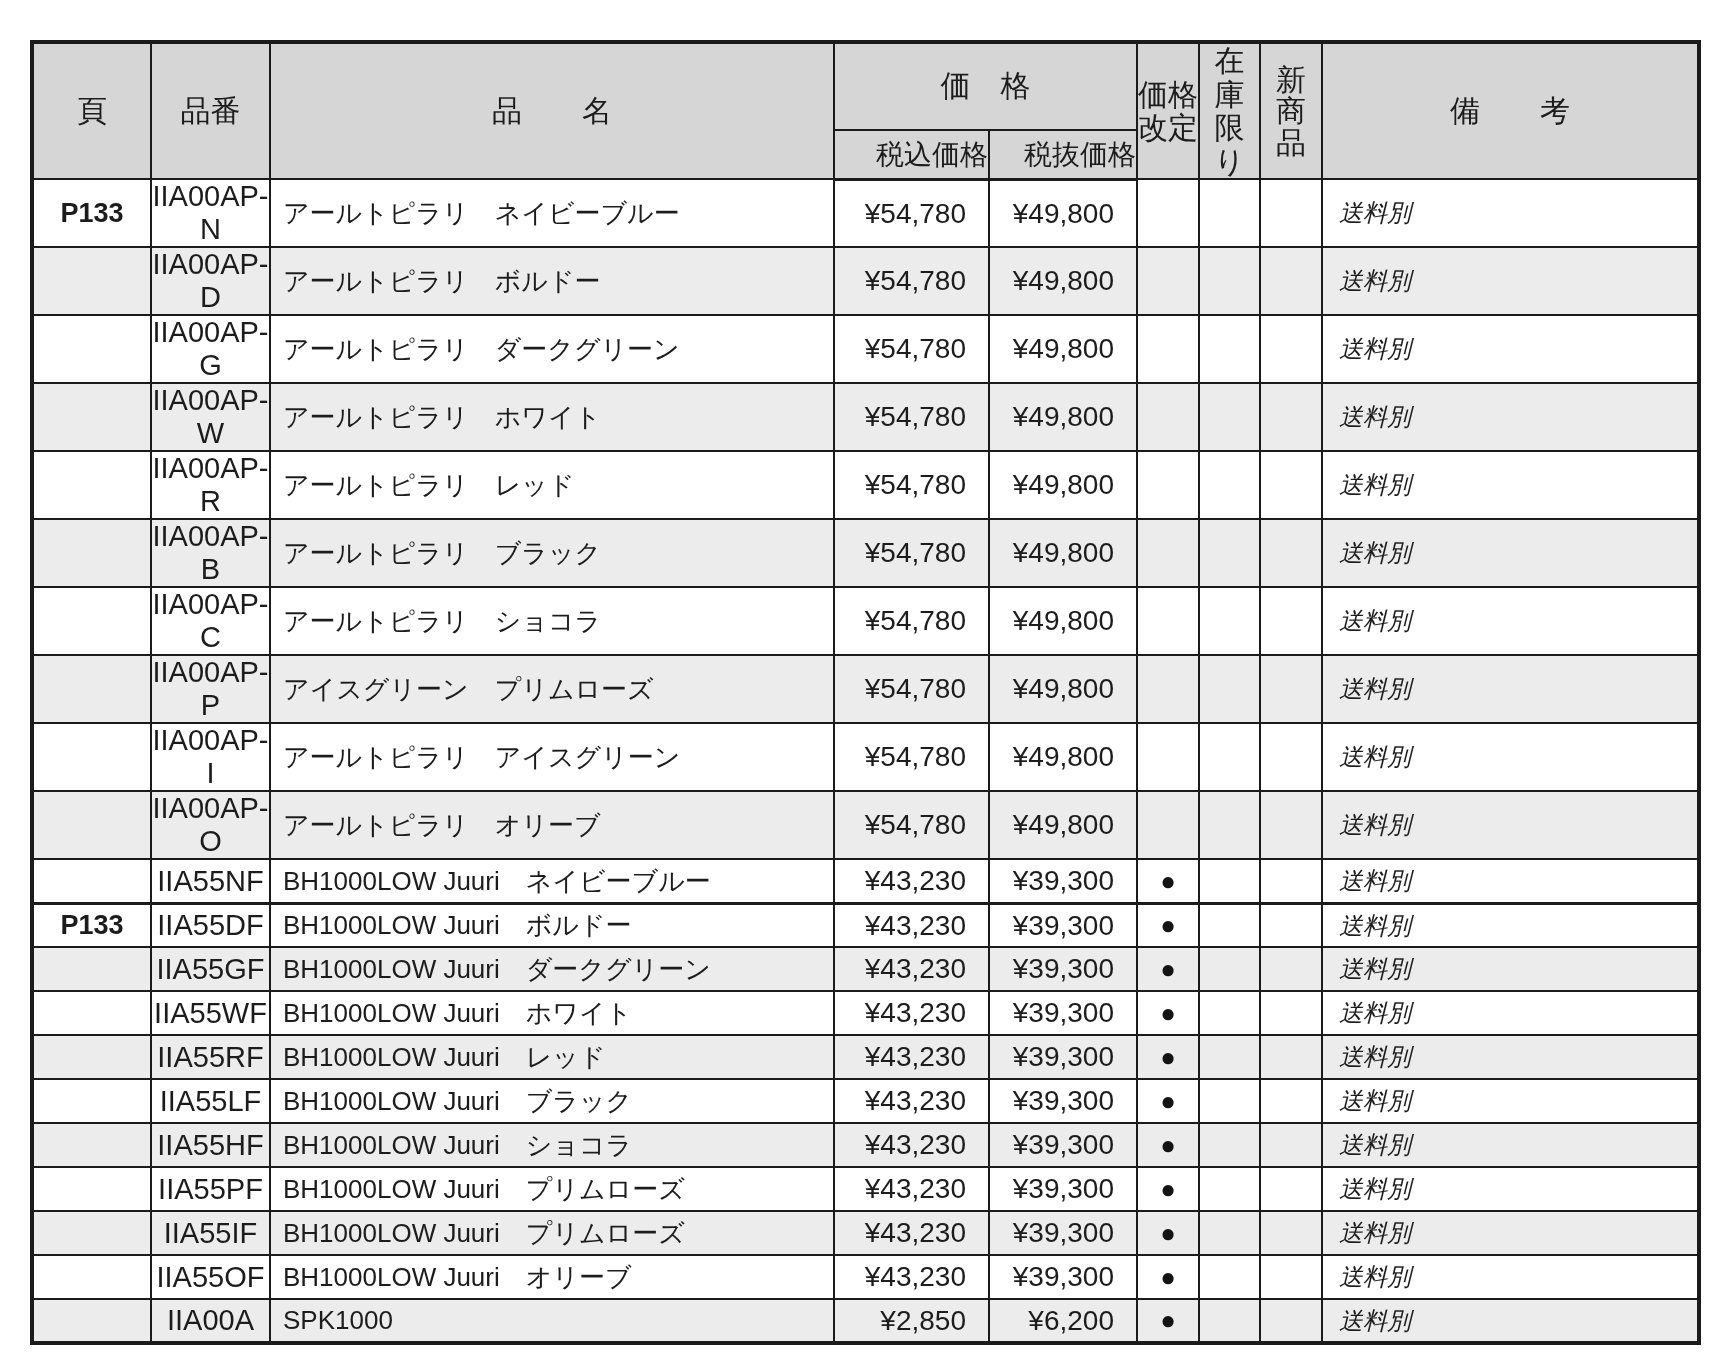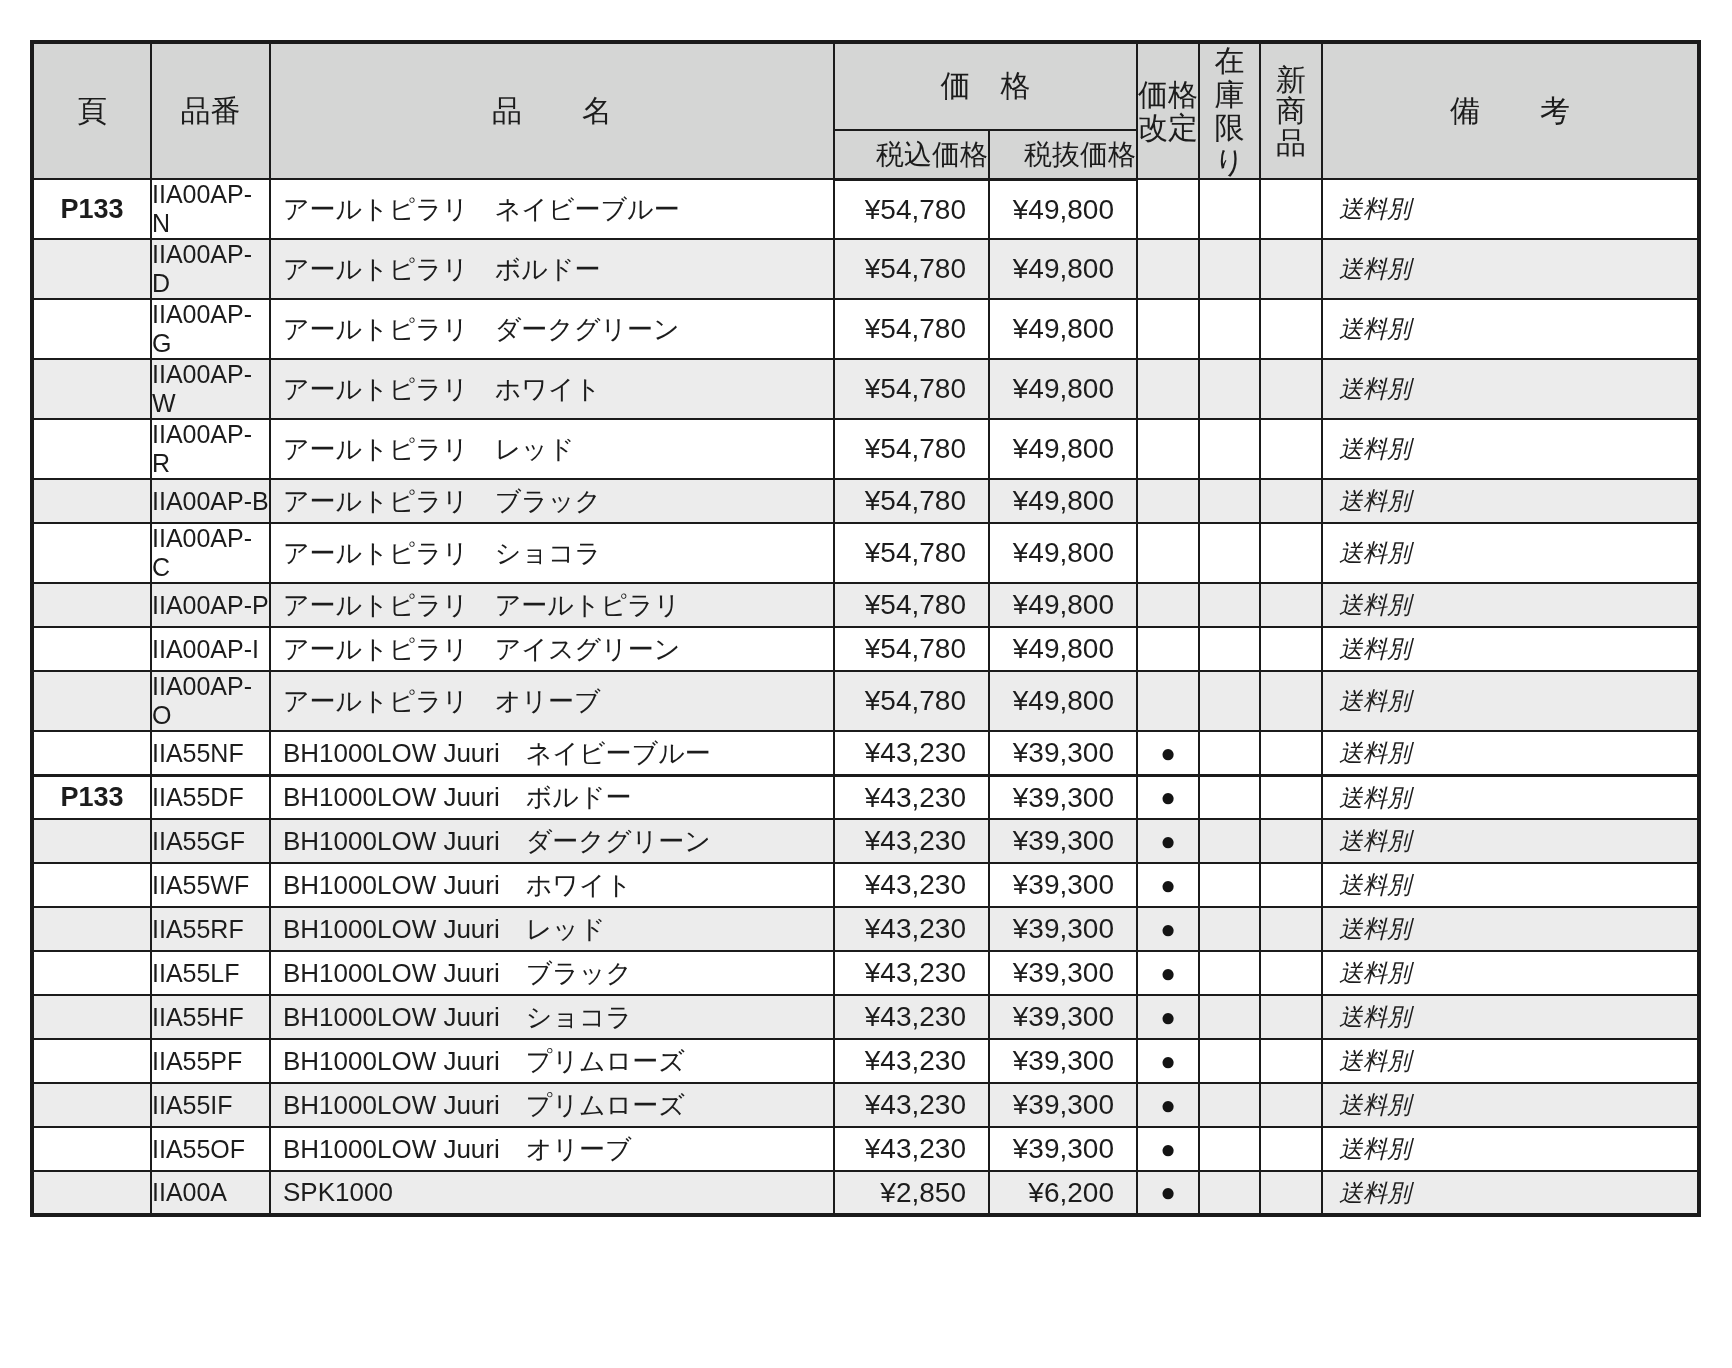--- a/index.html
+++ b/index.html
@@ -18,21 +18,21 @@
   }
   thead th{background:#d5d6d5;font-weight:500;text-align:center;vertical-align:middle;}
   thead tr.main-head th{font-size:30px;height:76px;}
   thead tr.sub-head th{font-size:28px;height:42px;border-bottom-width:3px;text-align:right;}
   thead th.multiline{white-space:pre-line;font-size:26px;line-height:1.12;}
   thead th.vertical{white-space:pre-line;font-size:26px;line-height:1.05;}
   tbody tr{height:44px;}
   tbody tr.alt td{background:#ececec;}
   tbody tr.section-start td{border-top-width:3px;}
   td.c-page{text-align:center;font-size:27px;font-weight:bold;}
-  td.c-code{text-align:left;font-size:25px;}
+  td.c-code{text-align:center;font-size:29px;}
   td.c-name{text-align:left;font-size:26px;font-weight:500;padding-left:12px;white-space:pre;margin-left:10px;}
   td.c-price{text-align:right;font-size:28px;padding-right:22px;}
   td.c-mark{text-align:center;font-size:26px;color:#141414;}
   td.c-remarks{text-align:left;font-size:24px;padding-left:16px;font-style:italic;}
   .footnote{
     position:absolute;left:32px;top:1306px;
     font-size:24px;color:#e60012;font-weight:500;
   }
 </style>
 </head>
@@ -146,21 +146,21 @@
       <td class="c-price">¥54,780</td>
       <td class="c-price">¥49,800</td>
       <td class="c-mark"></td>
       <td class="c-mark"></td>
       <td class="c-mark"></td>
       <td class="c-remarks">送料別</td>
     </tr>
         <tr class="alt">
       <td class="c-page"></td>
       <td class="c-code">IIA00AP-P</td>
-      <td class="c-name">アールトピラリ　アールトピラリ</td>
+      <td class="c-name">アイスグリーン　プリムローズ</td>
       <td class="c-price">¥54,780</td>
       <td class="c-price">¥49,800</td>
       <td class="c-mark"></td>
       <td class="c-mark"></td>
       <td class="c-mark"></td>
       <td class="c-remarks">送料別</td>
     </tr>
         <tr>
       <td class="c-page"></td>
       <td class="c-code">IIA00AP-I</td>

